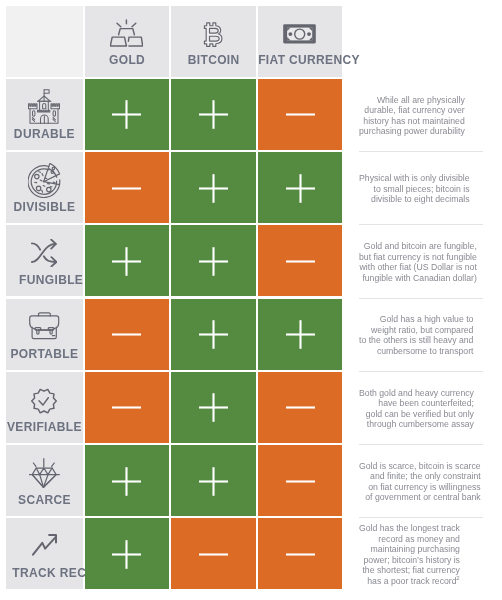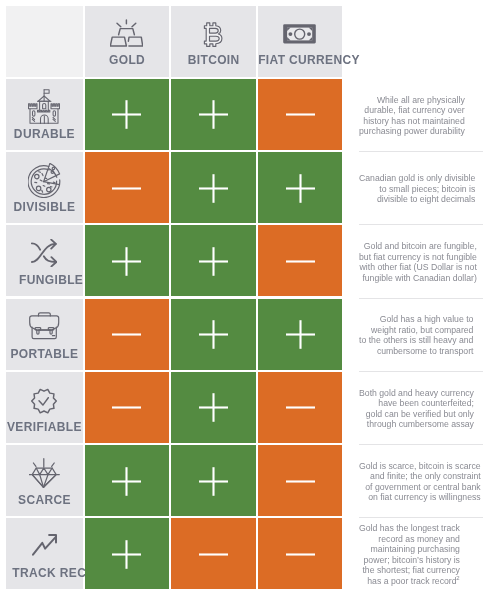--- a/index.html
+++ b/index.html
@@ -180,21 +180,21 @@
       <span class="markglyph" style="left:27.80px;top:21.40px;">
         <svg viewBox="0 0 29 29" width="29" height="29">
           <rect x="0" y="13.45" width="29" height="2.1" fill="#ffffff"></rect>
           <rect x="13.45" y="0.2" width="2.1" height="28.6" fill="#ffffff"></rect>
         </svg>
       </span>
     </div>
   <div class="rule" style="top:151.0px;"></div>
   <div class="note" style="top:152.15px;height:71.0px;">
       <div class="noteinner">
-        <span class="nline"><span>Canadian gold is only divisible</span></span>
+        <span class="nline"><span>Physical with is only divisible</span></span>
         <span class="nline"><span>to small pieces; bitcoin is</span></span>
         <span class="nline"><span>divisible to eight decimals</span></span>
       </div>
     </div>
 
   <div class="cell gray" style="left:6px;width:76.5px;top:225.4px;height:71.0px;"></div>
   <span class="icon" style="left:31.0px;top:239.2px;width:26px;height:28px;">
       <svg viewBox="0 0 26 28" width="26" height="28" fill="none" stroke="#65656f" stroke-width="1.85" stroke-linecap="round" stroke-linejoin="round">
  <path d="M0.9 4.4 C5.0 4.4 7.5 7.3 9.1 10.7"></path>
  <path d="M0.9 23.0 C9.9 23.0 12.0 4.9 24.6 4.9"></path>
@@ -365,22 +365,22 @@
         <svg viewBox="0 0 29 29" width="29" height="29">
           <rect x="0" y="13.45" width="29" height="2.1" fill="#ffffff"></rect>
         </svg>
       </span>
     </div>
   <div class="rule" style="top:444.0px;"></div>
   <div class="note" style="top:445.15px;height:71.0px;">
       <div class="noteinner">
         <span class="nline"><span>Gold is scarce, bitcoin is scarce</span></span>
         <span class="nline"><span>and finite; the only constraint</span></span>
+        <span class="nline"><span>on fiat currency is willingness</span></span>
         <span class="nline"><span>of government or central bank</span></span>
-        <span class="nline"><span>on fiat currency is willingness</span></span>
       </div>
     </div>
 
   <div class="cell gray" style="left:6px;width:76.5px;top:518.4px;height:71.0px;"></div>
   <span class="icon" style="left:31.6px;top:534.3px;width:25px;height:22px;">
       <svg viewBox="0 0 25 22" width="25" height="22" fill="none" stroke="#65656f" stroke-width="2.0" stroke-linecap="round" stroke-linejoin="round">
  <path d="M1.0 20.7 L10.3 8.9 L13.1 14.6 L23.6 3.1"></path>
  <path d="M17.1 1.0 H24.0 V8.5"></path>
 </svg>
     </span>

